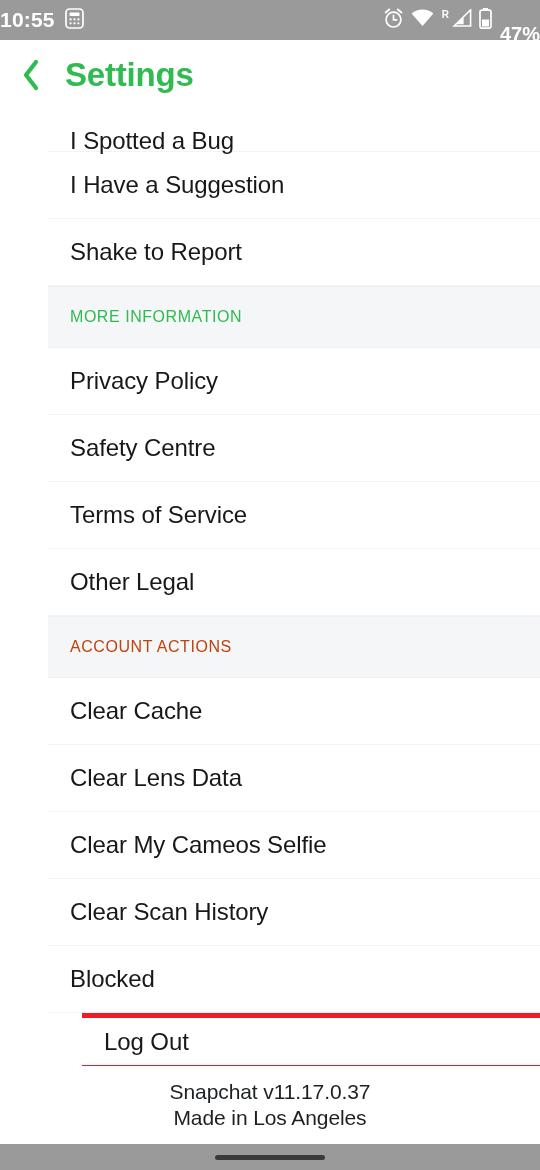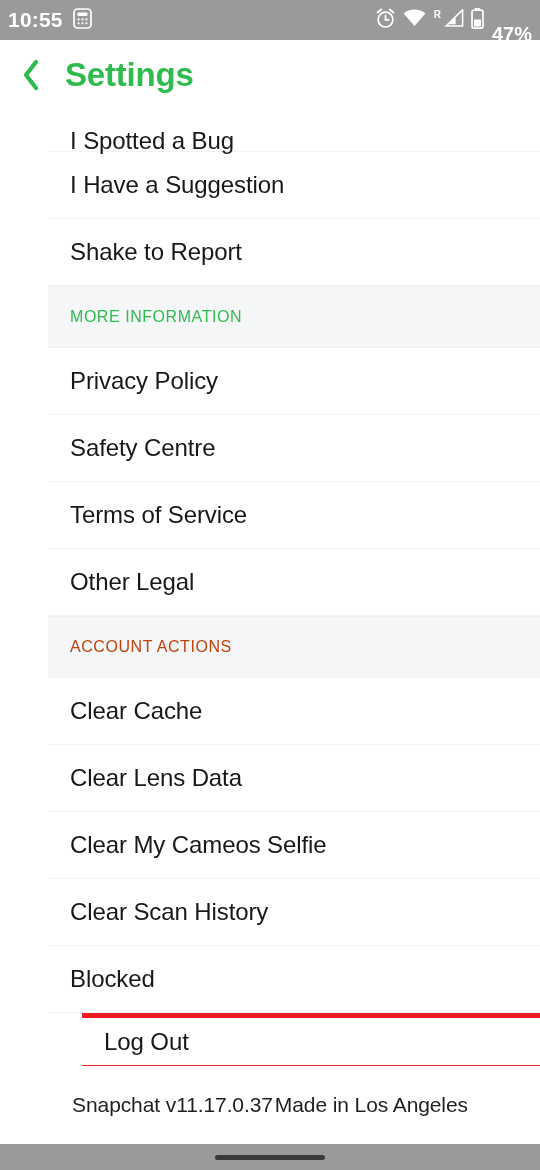--- a/index.html
+++ b/index.html
@@ -14,21 +14,21 @@
     width:540px; height:1170px;
     background:#ffffff;
     display:flex; flex-direction:column;
   }
 
   
   #status-bar {
     height:40px; flex:0 0 40px;
     background:#9a9a9a;
     display:flex; align-items:center;
-    padding:0 8px;
+    padding:0 0;
     color:#ffffff;
   }
   #status-left { display:flex; align-items:center; gap:10px; }
   #status-time { font-size:21px; font-weight:bold; letter-spacing:.2px; }
   #status-right {
     margin-left:auto;
     display:flex; align-items:center; gap:7px;
   }
   .sb-icon { display:block; }
   #battery-pct { font-size:20px; font-weight:bold; margin-left:1px;margin-top:29px; }
@@ -104,21 +104,21 @@
     border:5px solid #ee1c25;
     border-left:none; border-right:none;
     height:57px;
     position:relative;
     margin-left:34px;
   }
 
   
   #footer {
     flex:0 0 78px;
-    display:flex; flex-direction:row;
+    display:flex; flex-direction:column;
     align-items:center; justify-content:center;
     background:#ffffff;
     gap:2px;
   }
   .footer-line {
     font-size:21px;
     color:#1d2023;
     letter-spacing:-0.1px;
   }
 

